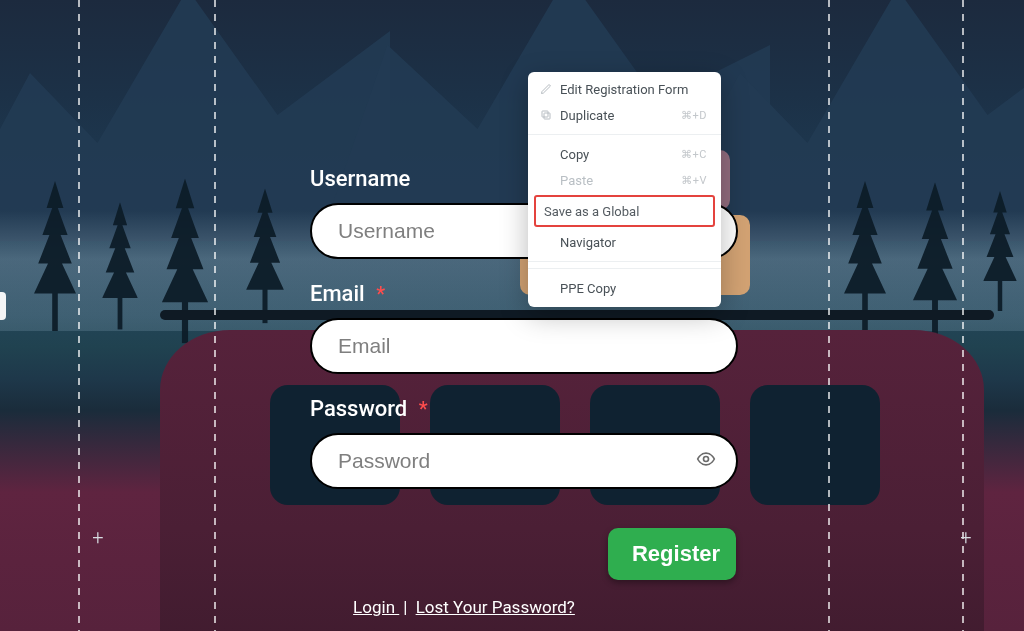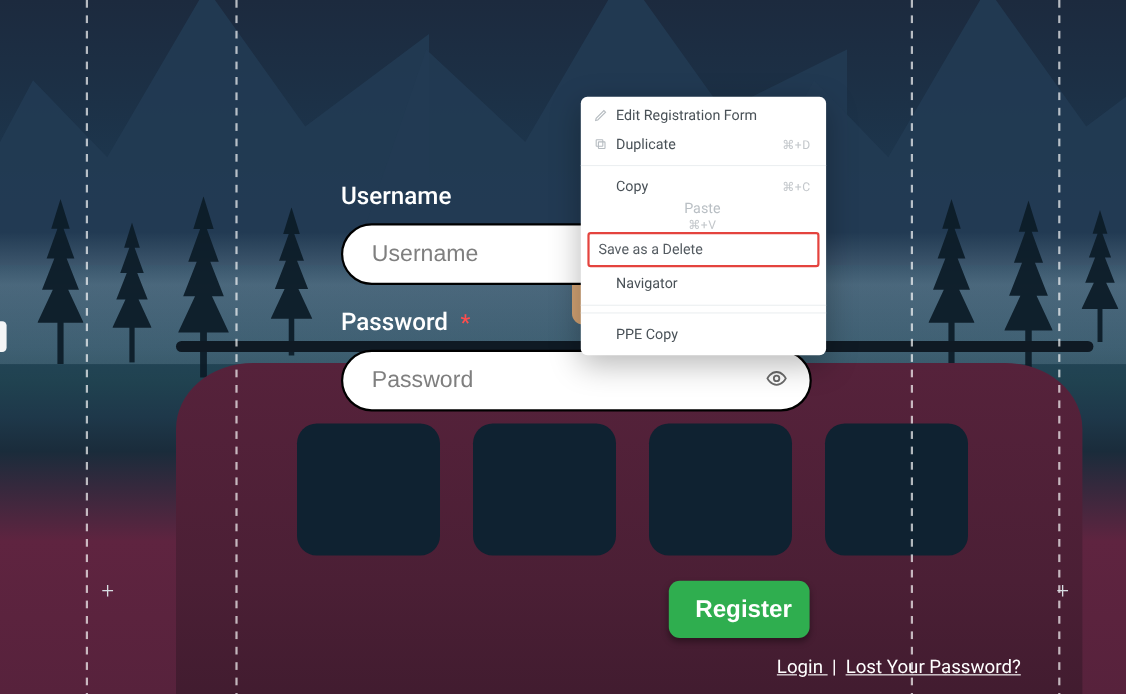--- a/index.html
+++ b/index.html
@@ -164,51 +164,51 @@
     border: none;
     display: flex; align-items: center; justify-content: center;
     box-shadow: 0 3px 6px rgba(0,0,0,.35);
     padding-left: 14px;
   }
   .btn-slot { position: absolute; left: 608px; top: 528px; }
 
   .footer-links {
     position: absolute;
     top: 597px; left: 0; width: 928px;
-    text-align: right;
+    text-align: center;
     color: #ffffff;
     font-size: 17px;
   }
   .footer-links a {
     color: #ffffff;
     text-decoration: underline;
     cursor: pointer;
   }
   .footer-links .sep { margin: 0 4px; text-decoration: none; }
 
   
   .context-menu {
     position: absolute;
-    left: 528px; top: 88px;
-    width: 223px;
+    left: 528px; top: 72px;
+    width: 193px;
     background: #ffffff;
     border-radius: 6px;
     box-shadow: 0 8px 28px rgba(0,0,0,.28);
     padding: 4px 0 6px;
     font-size: 13px;
     color: #495157;
   }
   .cm-item {
     display: flex; align-items: center;
     height: 26px;
     padding: 0 14px 0 12px;
     position: relative;
     cursor: pointer;
   }
-  .cm-item.disabled { color: #b9bfc4; cursor: default; flex-direction: column; }
+  .cm-item.disabled { color: #b9bfc4; cursor: default; }
   .cm-item .ci-icon { width: 20px; display: flex; align-items:center; justify-content:flex-start; color: #b6bcc1; }
   .cm-item .ci-icon.del { color: #cfd3d6; }
   .cm-item .ci-label { flex: 1; white-space: nowrap; }
   .cm-item .ci-short { font-size: 11px; color: #c3c7cb; letter-spacing: .5px; }
   .cm-item .ci-right { color: #d0d4d7; }
   .cm-sep { height: 1px; background: #eceff1; margin: 6px 0; }
 
   .cm-highlight {
     border: 2.5px solid #e4433e;
     border-radius: 3px;
@@ -262,20 +262,29 @@
 
   <div class="field">
     <div class="field-label">
       <span>Username</span>
     </div>
     <div class="field-input-wrap">
       <input class="field-input" type="text" placeholder="Username" style="">
     </div>
   </div>
 
+  <div class="field">
+    <div class="field-label">
+      <span>Email</span>
+      <span class="req">*</span>
+    </div>
+    <div class="field-input-wrap">
+      <input class="field-input" type="text" placeholder="Email" style="">
+    </div>
+  </div>
 
   <div class="field" style="margin-bottom:0">
     <div class="field-label">
       <span>Password</span>
       <span class="req">*</span>
     </div>
     <div class="field-input-wrap">
       <input class="field-input" type="password" placeholder="Password" style="">
       <span class="eye-icon">
         <svg width="20" height="20" viewBox="0 0 24 24" fill="none" stroke="currentColor" stroke-width="2">
@@ -329,21 +338,21 @@
 
   <div class="cm-item disabled">
     <span class="ci-icon"></span>
     <span class="ci-label">Paste</span>
     <span class="ci-short">⌘+V</span>
   </div>
 
 
 
   <div class="cm-highlight">
-    <span class="ci-label">Save as a Delete</span>
+    <span class="ci-label">Save as a Global</span>
   </div>
 
   <div class="cm-item">
     <span class="ci-icon"></span>
     <span class="ci-label">Navigator</span>
   </div>
 
   <div class="cm-sep"></div>
 
 

